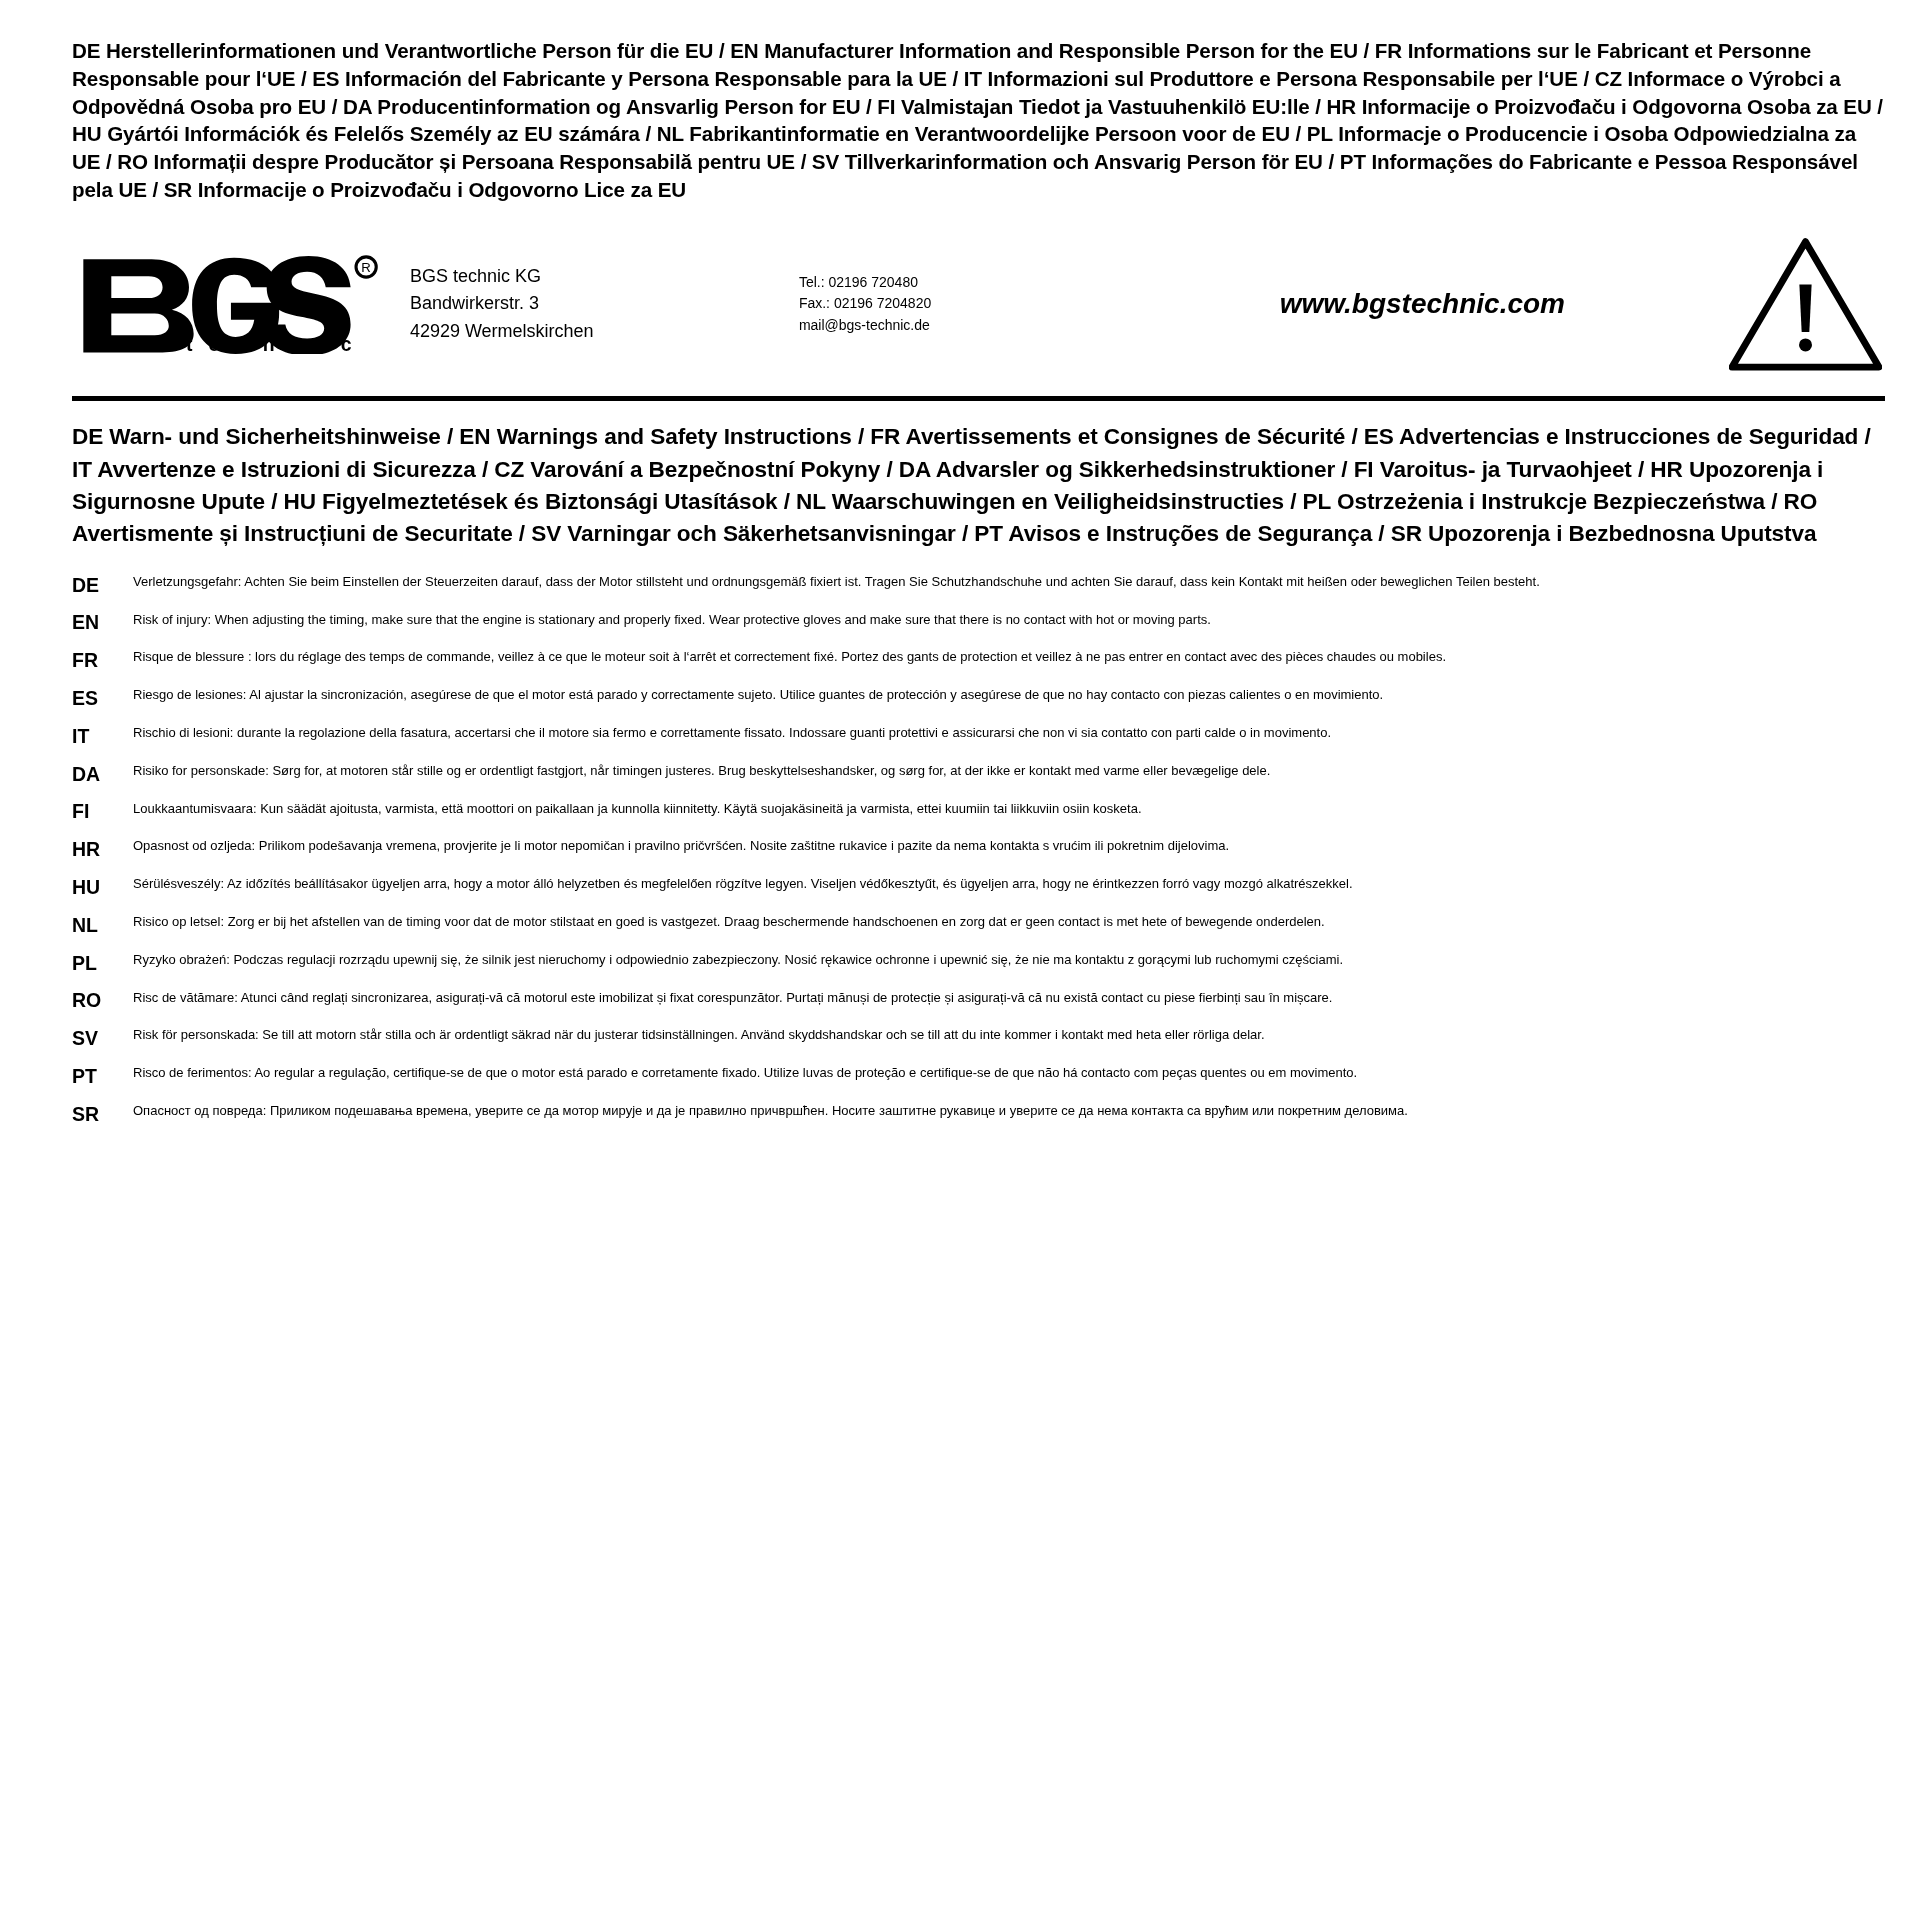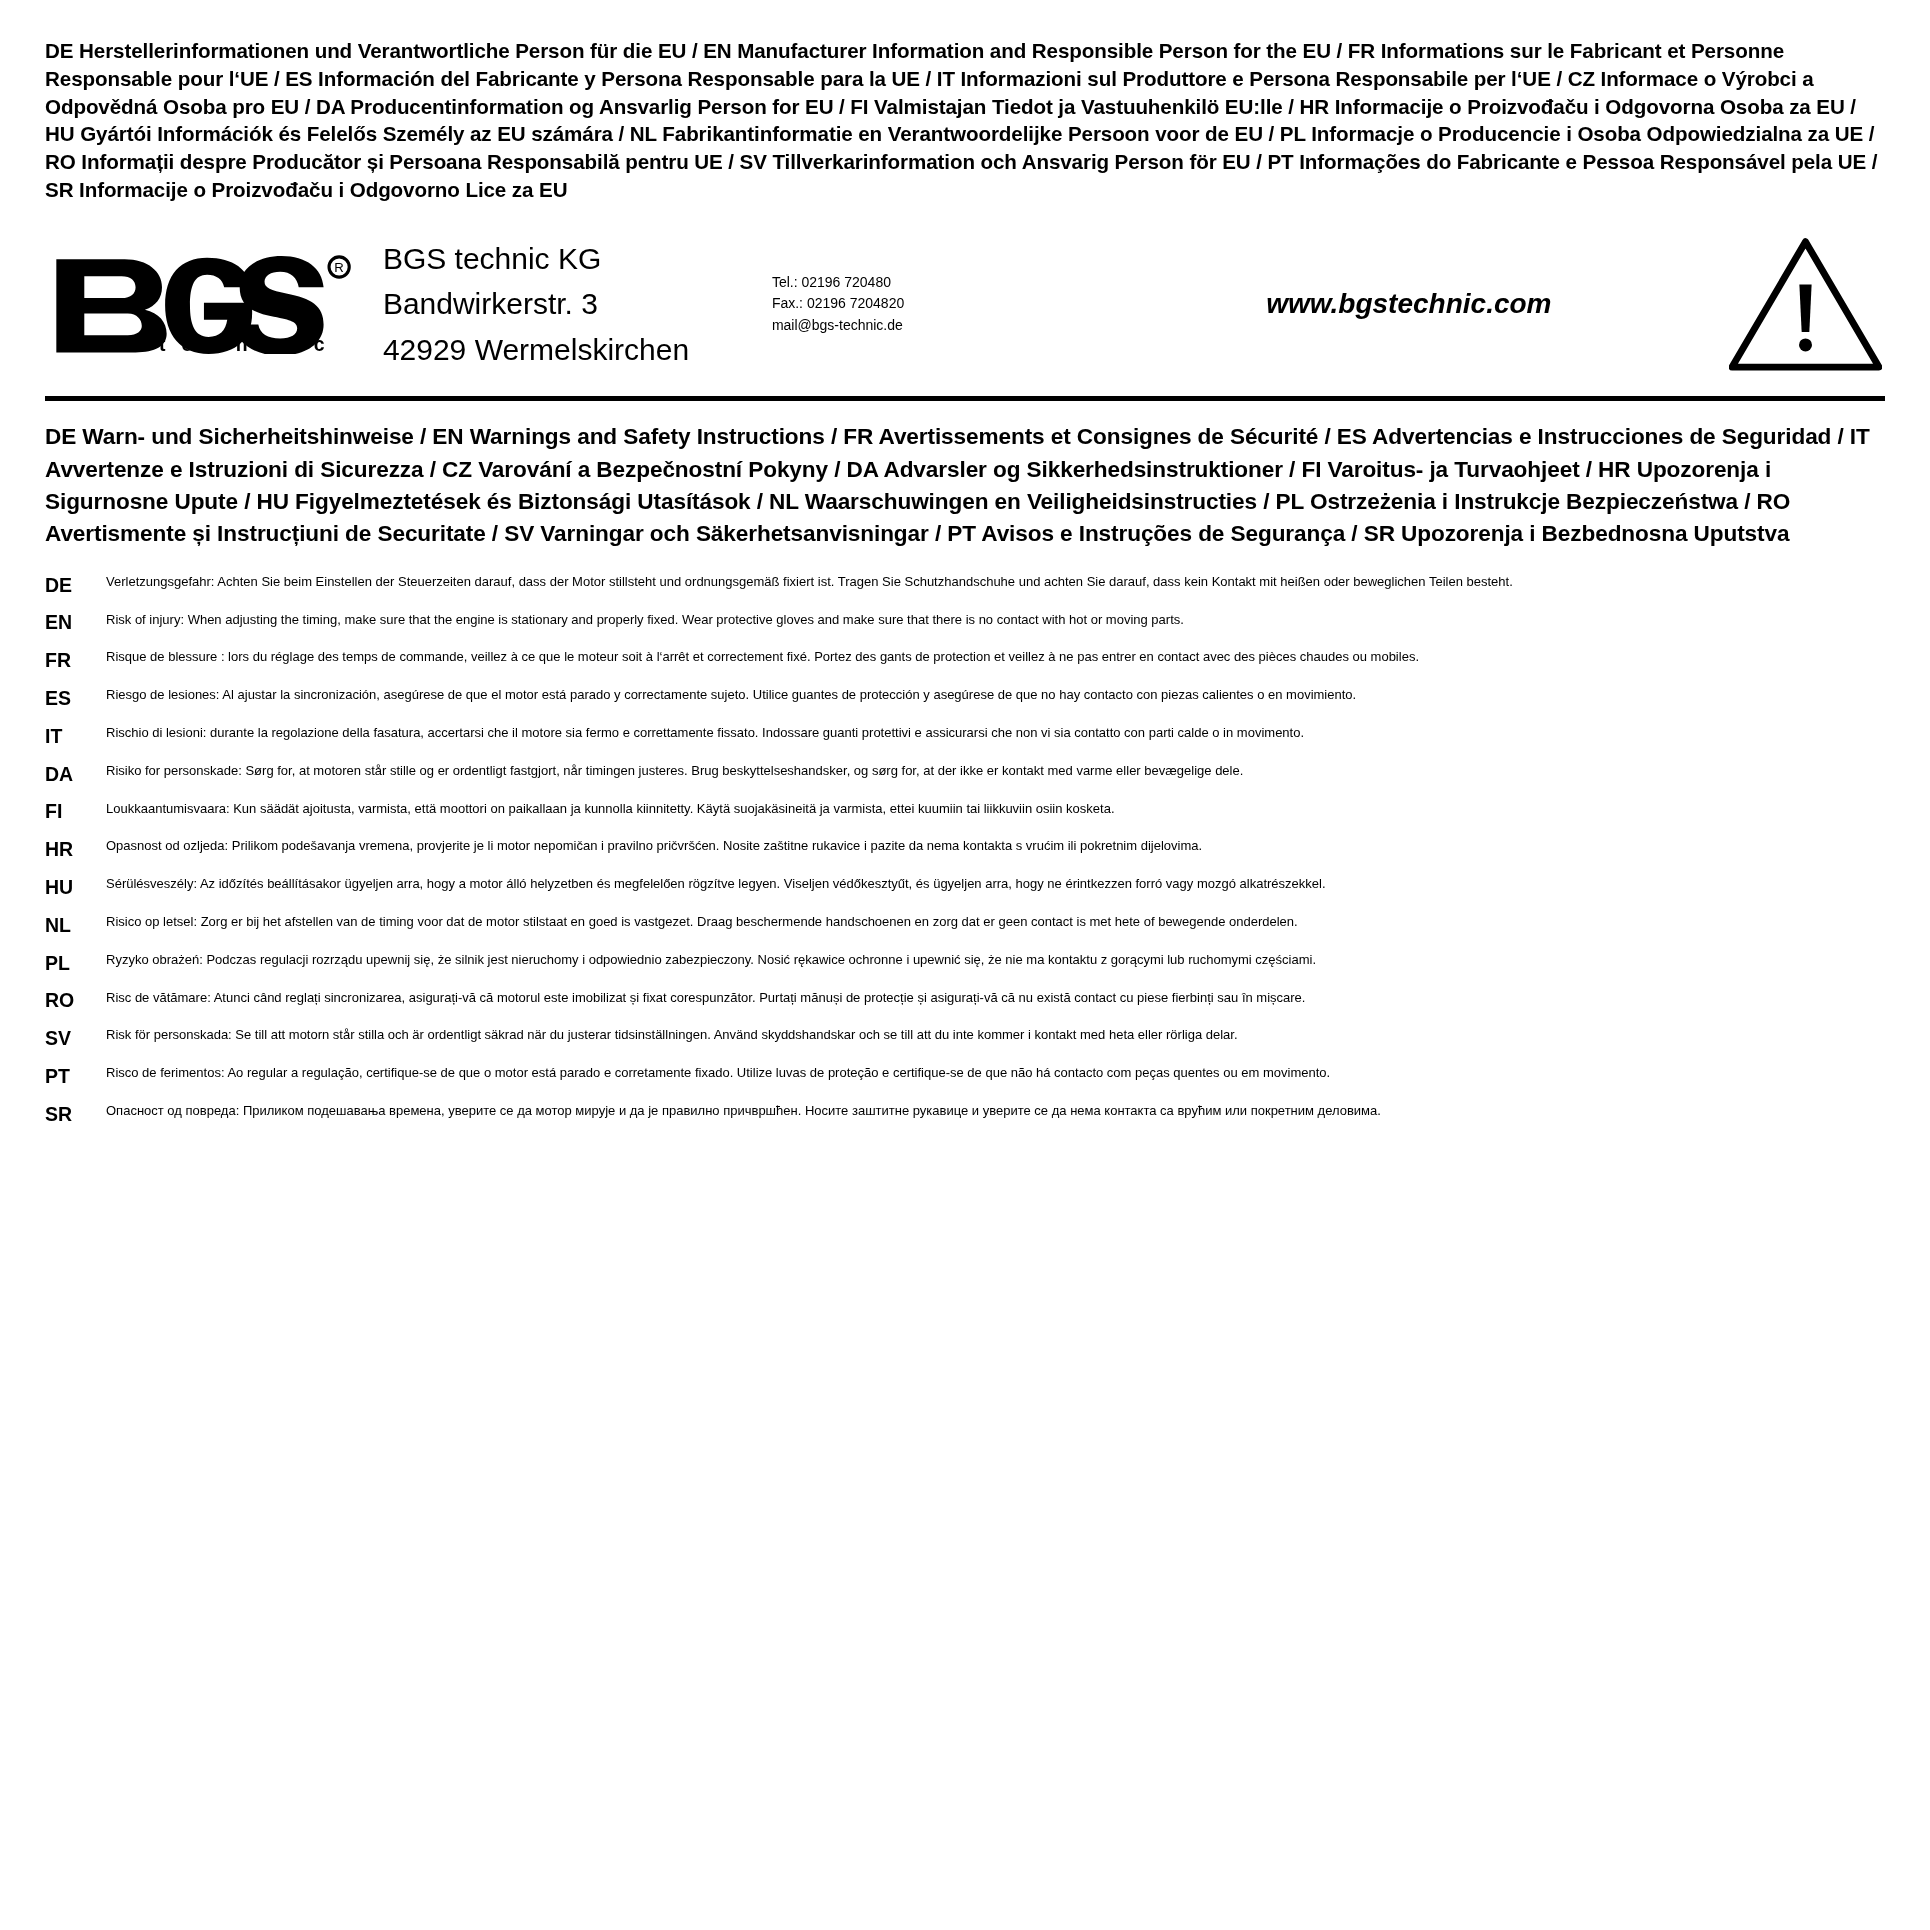--- a/index.html
+++ b/index.html
@@ -11,21 +11,21 @@
     height: 1930px;
     background: #ffffff;
     font-family: "Liberation Sans", sans-serif;
     color: #000000;
     -webkit-font-smoothing: antialiased;
   }
   .page {
     box-sizing: border-box;
     width: 1930px;
     height: 1930px;
-    padding: 37px 45px 0 45px;
+    padding: 37px 45px 0 72px;
     position: relative;
   }
 
   
   .header-langs {
     font-size: 20.6px;
     font-weight: bold;
     line-height: 1.35;
     letter-spacing: -0.1px;
     text-align: left;
@@ -49,21 +49,21 @@
     padding-left: 4.7px;
   }
   .bgs-logo {
     position: relative;
     width: 311px;
     height: 101px;
   }
   .bgs-logo svg { display: block; }
   .address {
     flex: 0 0 389px;
-    font-size: 30px;
+    font-size: 18px;
     line-height: 1.52;
     padding-left: 6.2px;
   }
   .contact {
     flex: 0 0 366px;
     font-size: 14px;
     line-height: 1.52;
   }
   .website {
     flex: 1 1 auto;

